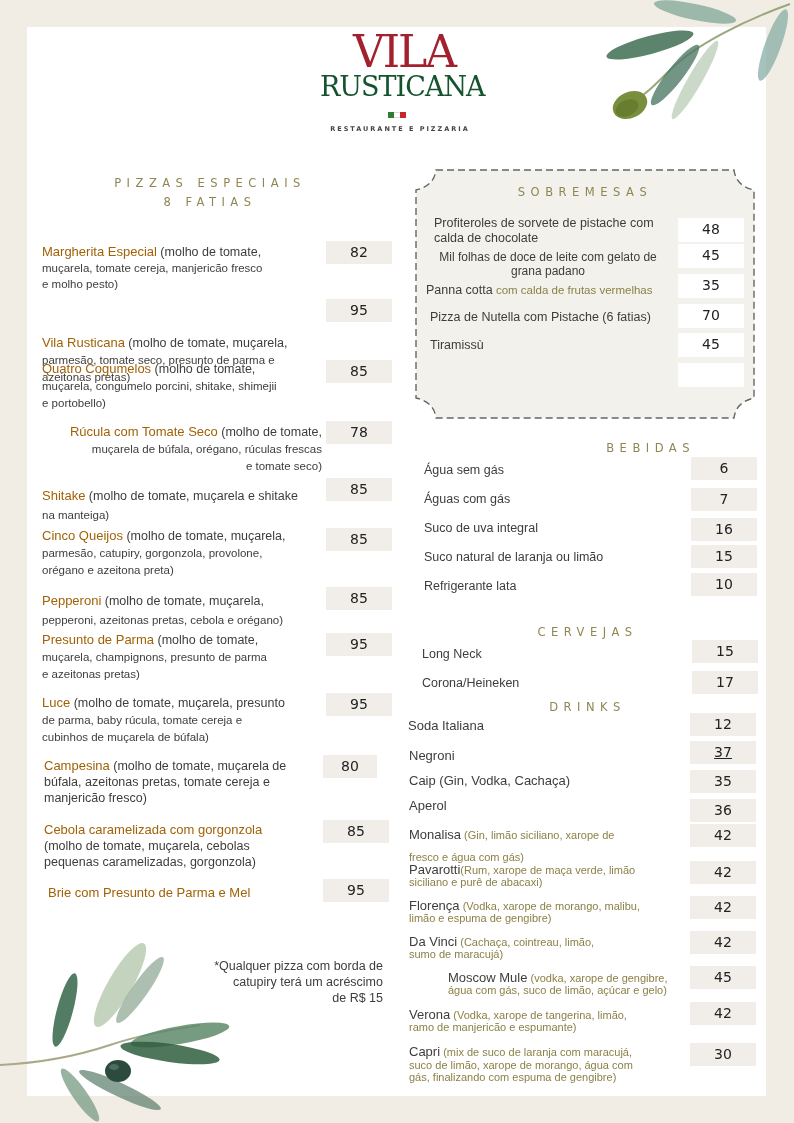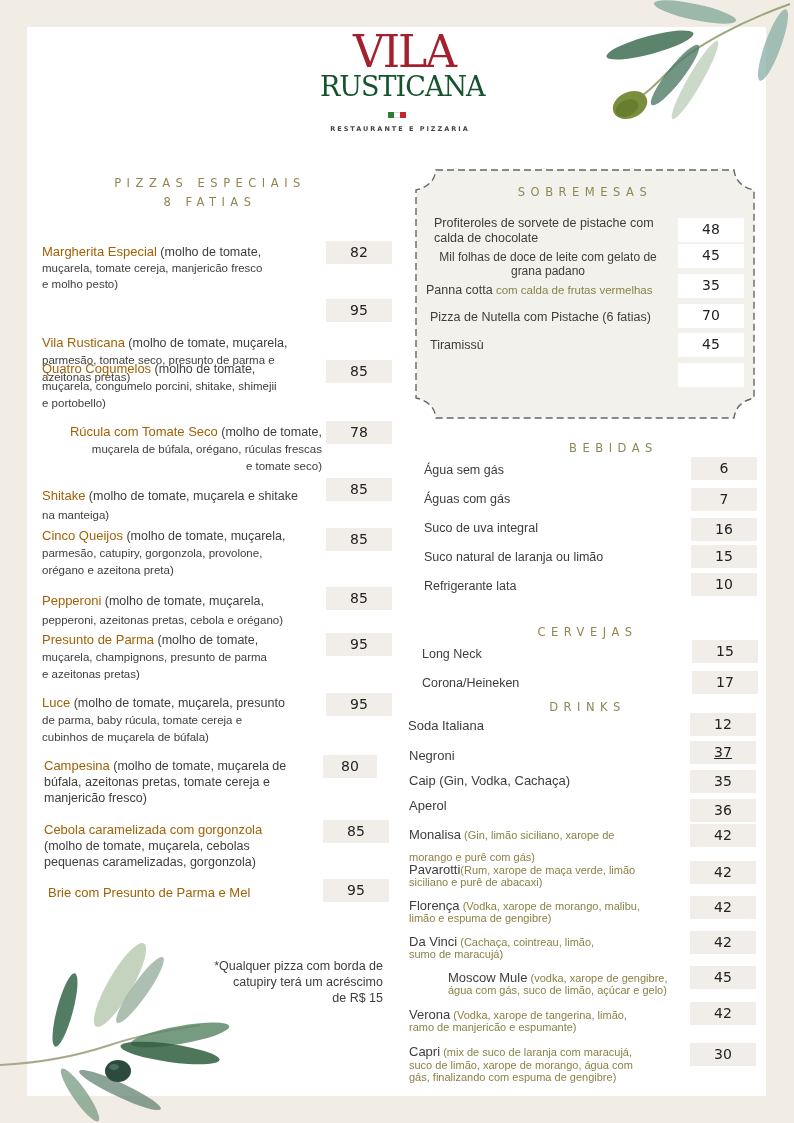--- a/index.html
+++ b/index.html
@@ -172,21 +172,21 @@
 </div>
 <div class="dessert-price" style="left:678px;top:274px;width:66px;">35</div>
 
 <div class="item dark" style="left:430px;top:309px;width:250px;font-size:12.5px;">Pizza de Nutella com Pistache (6 fatias)</div>
 <div class="dessert-price" style="left:678px;top:304px;width:66px;">70</div>
 
 <div class="item dark" style="left:430px;top:337px;width:200px;font-size:12.5px;">Tiramissù</div>
 <div class="dessert-price" style="left:678px;top:333px;width:66px;">45</div>
 <div class="dessert-price" style="left:678px;top:363px;width:66px;"></div>
 
-<div class="section-title" style="left:511px;top:441px;width:205px;">BEBIDAS</div>
+<div class="section-title" style="left:490px;top:441px;width:205px;text-align:right;">BEBIDAS</div>
 <div class="item dark" style="left:424px;top:462px;">Água sem gás</div>
 <div class="price" style="left:691px;top:457px;width:66px;">6</div>
 <div class="item dark" style="left:424px;top:491px;">Águas com gás</div>
 <div class="price" style="left:691px;top:488px;width:66px;">7</div>
 <div class="item dark" style="left:424px;top:520px;">Suco de uva integral</div>
 <div class="price" style="left:691px;top:518px;width:66px;">16</div>
 <div class="item dark" style="left:424px;top:549px;">Suco natural de laranja ou limão</div>
 <div class="price" style="left:691px;top:545px;width:66px;">15</div>
 <div class="item dark" style="left:424px;top:578px;">Refrigerante lata</div>
 <div class="price" style="left:691px;top:573px;width:66px;">10</div>
@@ -206,21 +206,21 @@
 <div class="price" style="left:690px;top:741px;width:66px;text-decoration:underline;">37</div>
 
 <div class="item drink" style="left:409px;top:773px;width:270px;"><span class="name">Caip (Gin, Vodka, Cachaça)</span></div>
 <div class="price" style="left:690px;top:770px;width:66px;">35</div>
 
 <div class="item drink" style="left:409px;top:798px;width:270px;"><span class="name">Aperol</span></div>
 <div class="price" style="left:690px;top:799px;width:66px;">36</div>
 
 <div class="item drink" style="left:409px;top:824px;width:275px;line-height:22px;">
   <span class="name">Monalisa</span><span class="desc"> (Gin, limão siciliano, xarope de</span><br>
-  <span class="desc">morango e purê com gás)</span>
+  <span class="desc">fresco e água com gás)</span>
 </div>
 <div class="price" style="left:690px;top:824px;width:66px;">42</div>
 
 <div class="item drink" style="left:409px;top:864px;width:280px;line-height:12px;">
   <span class="name">Pavarotti</span><span class="desc">(Rum, xarope de maça verde, limão</span><br>
   <span class="desc">siciliano e purê de abacaxi)</span>
 </div>
 <div class="price" style="left:690px;top:861px;width:66px;">42</div>
 
 <div class="item drink" style="left:409px;top:900px;width:280px;line-height:12px;">

